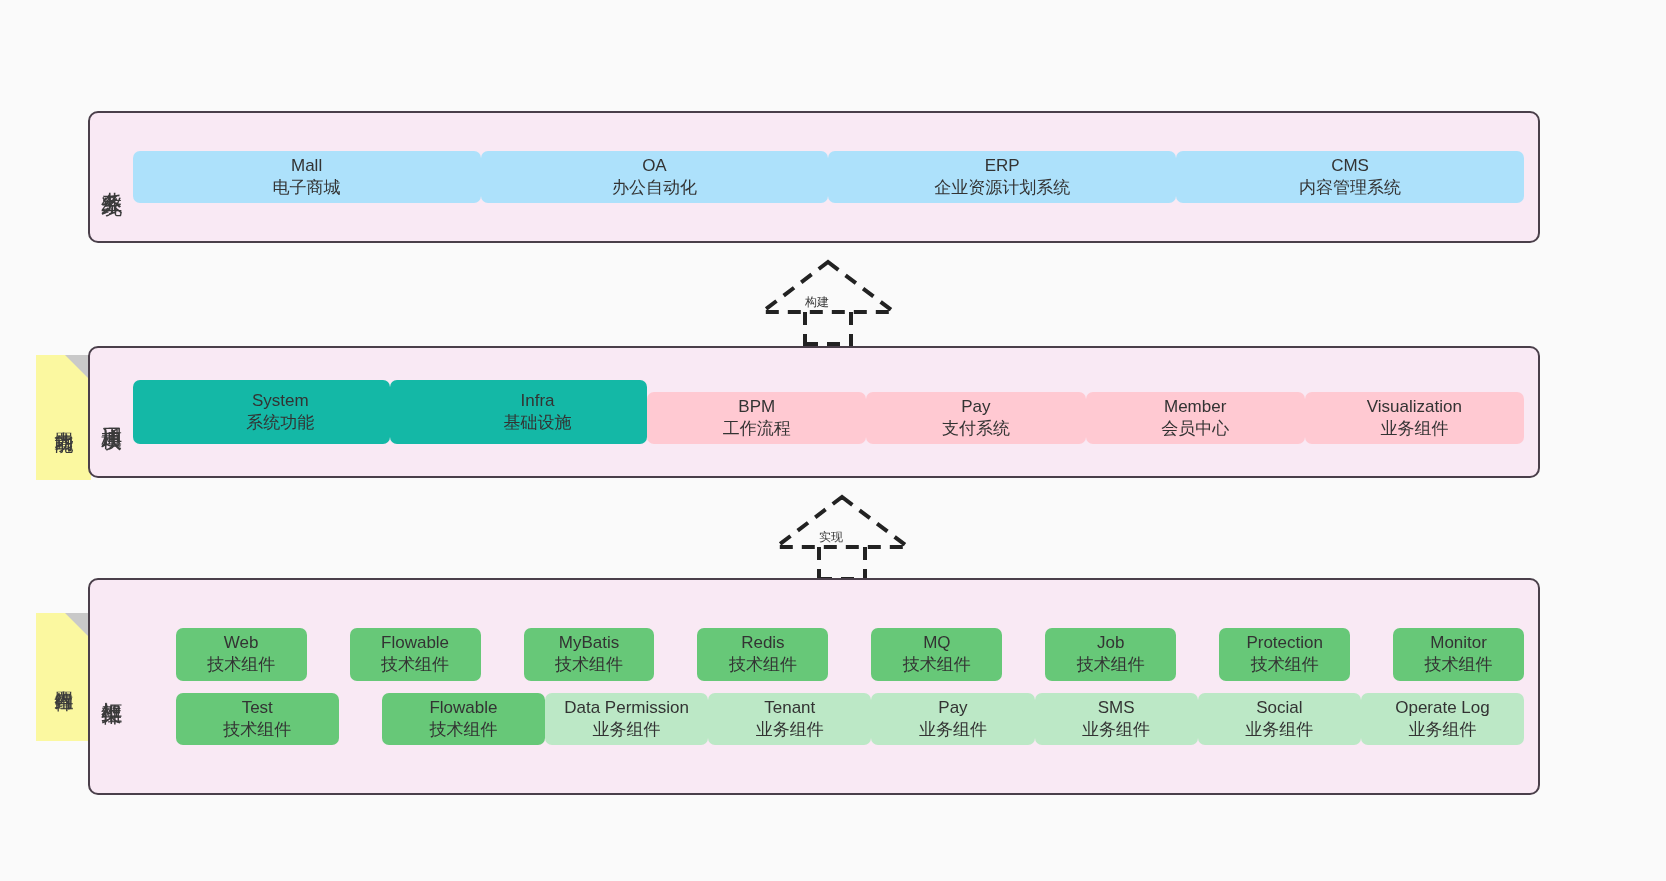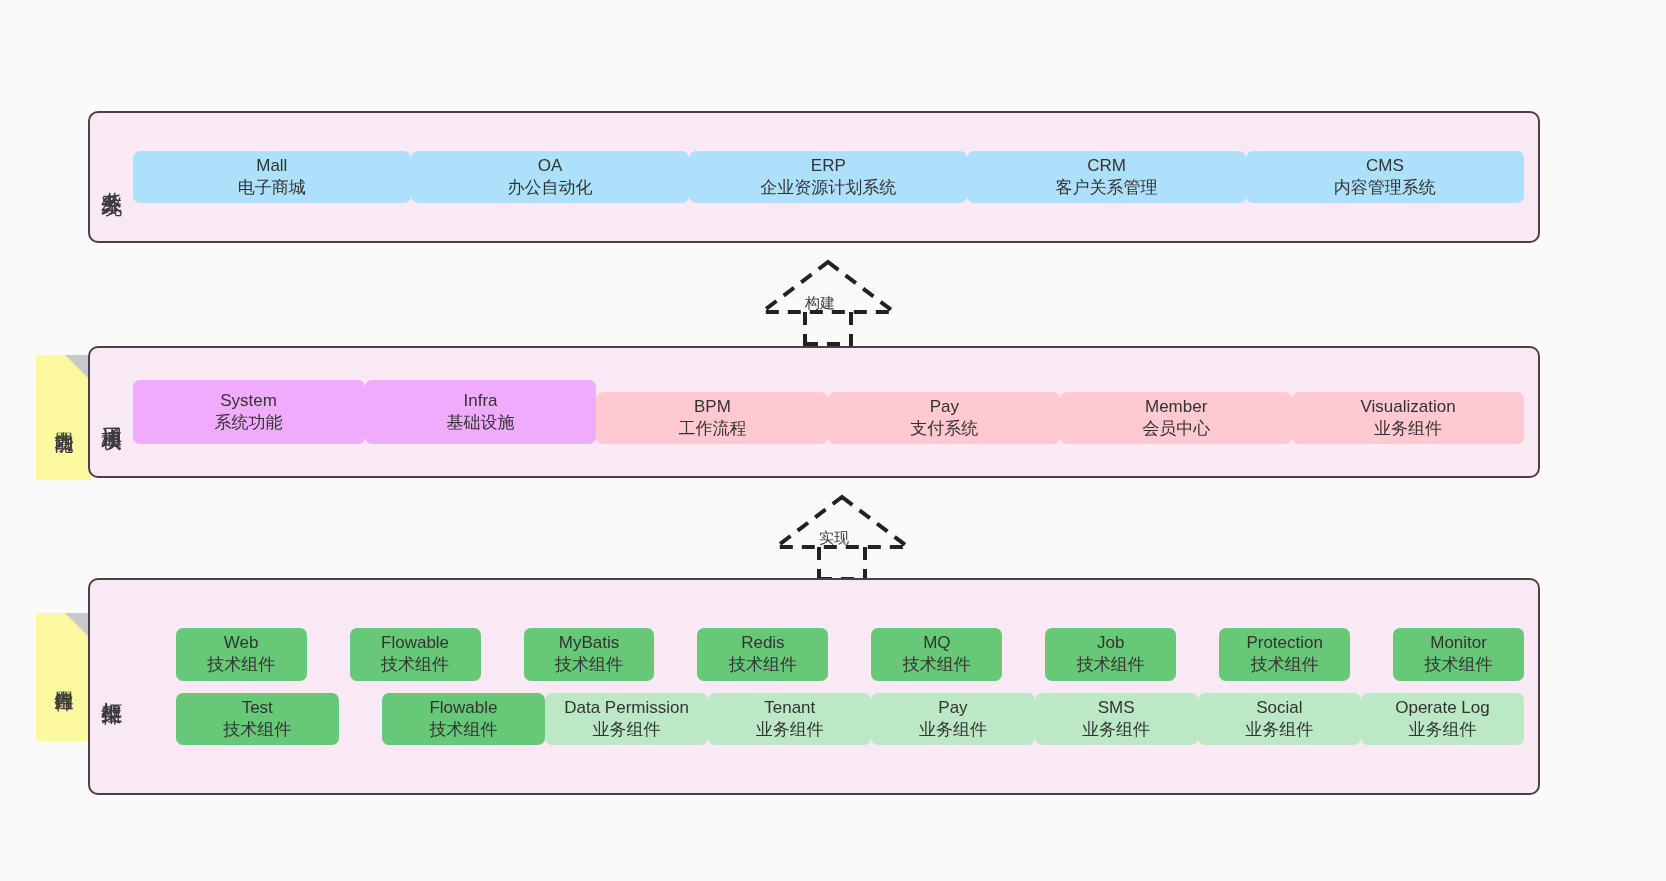--- a/index.html
+++ b/index.html
@@ -77,21 +77,21 @@
     line-height: 1.32;
     color: #333333;
     box-sizing: border-box;
     padding: 4px 6px;
     min-width: 0;
   }
   .node .en { white-space: normal; }
   .node .cn { white-space: nowrap; }
 
   .c-blue       { background: #ade1fb; }
-  .c-red        { background: #f0abfc; }
+  .c-red        { background: #14b8a6; padding-left: 44px; }
   .c-pink       { background: #ffc9d2; margin-top: 12px; }
   .c-green      { background: #67c878; margin-left: 43px; }
   .c-greenlight { background: #bce8c6; }
 
   
   .sticky {
     position: absolute;
     background: #fbf8a0;
     box-sizing: border-box;
     display: flex;
@@ -118,21 +118,21 @@
     border-left: 26px solid transparent;
   }
 
   
   .arrow-wrap {
     position: absolute;
     pointer-events: none;
   }
   .arrow-label {
     position: absolute;
-    font-size: 15px;
+    font-size: 12px;
     color: #3a3a3a;
     white-space: nowrap;
     user-select: none;
     background: transparent;
   }
 </style>
 </head>
 <body>
 
 <div id="canvas">
@@ -147,24 +147,20 @@
           </div>
           <div class="node c-blue">
             <span class="en">OA</span>
             <span class="cn">办公自动化</span>
           </div>
           <div class="node c-blue">
             <span class="en">ERP</span>
             <span class="cn">企业资源计划系统</span>
           </div>
           <div class="node c-blue">
-            <span class="en">CRM</span>
-            <span class="cn">客户关系管理</span>
-          </div>
-          <div class="node c-blue">
             <span class="en">CMS</span>
             <span class="cn">内容管理系统</span>
           </div>
         </div>
     </div>
   </div>
 
   <div class="arrow-wrap" style="left:758px; top:256px; width:140px; height:90px;">
     <svg width="140" height="90" viewBox="0 0 140 90">
 

